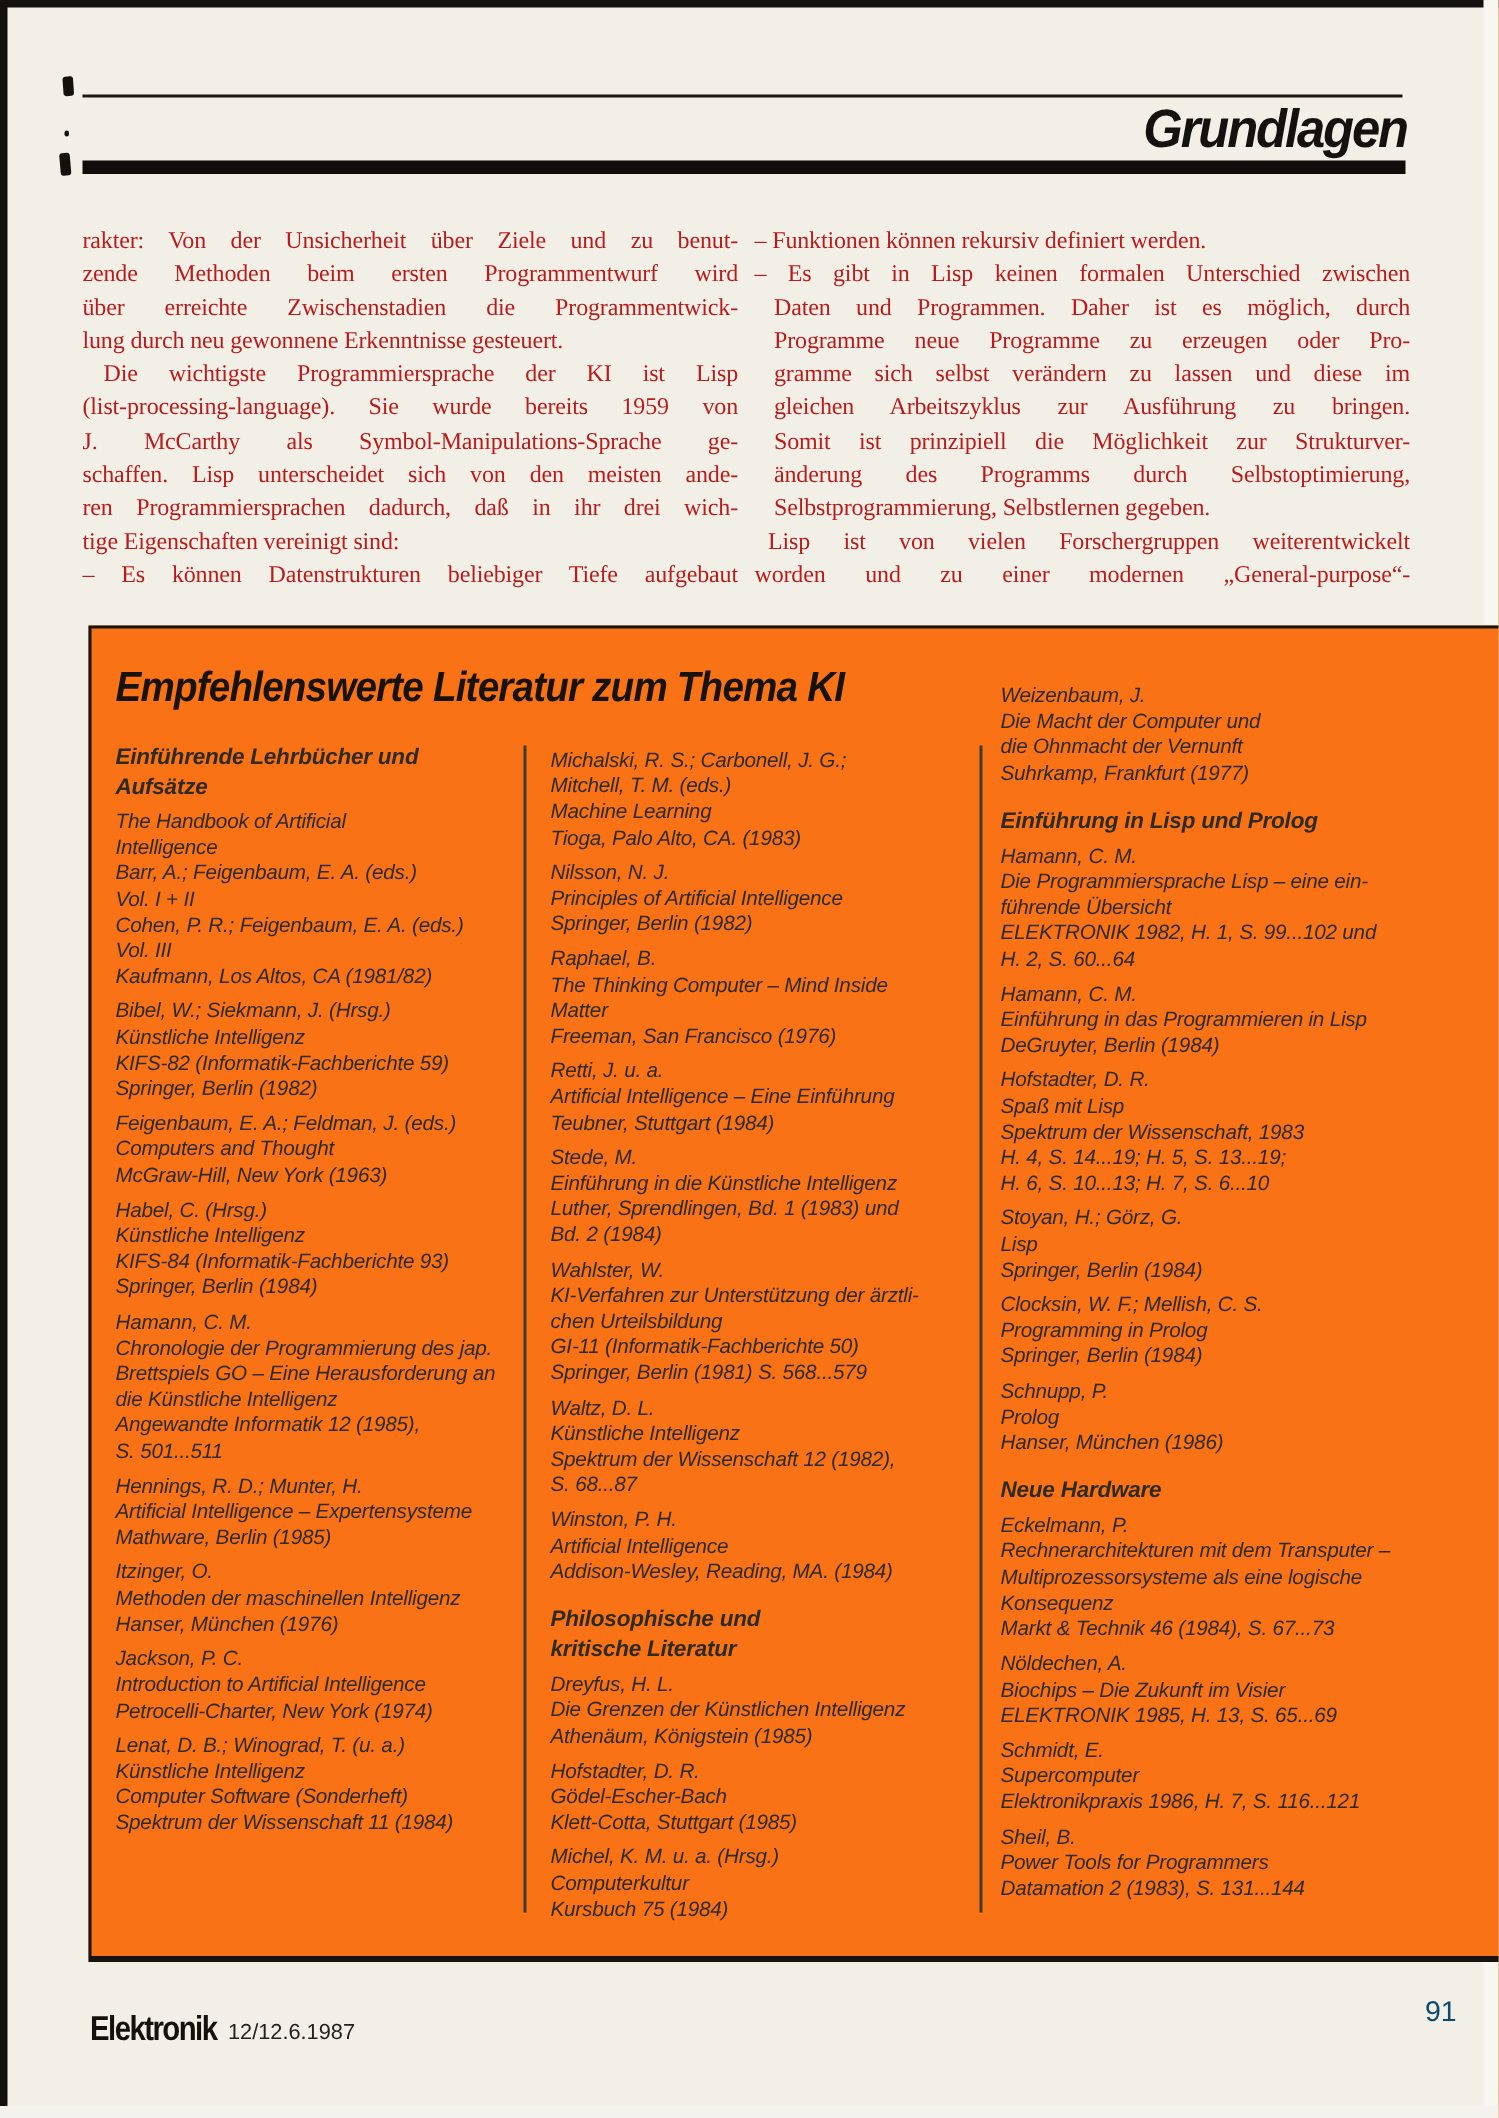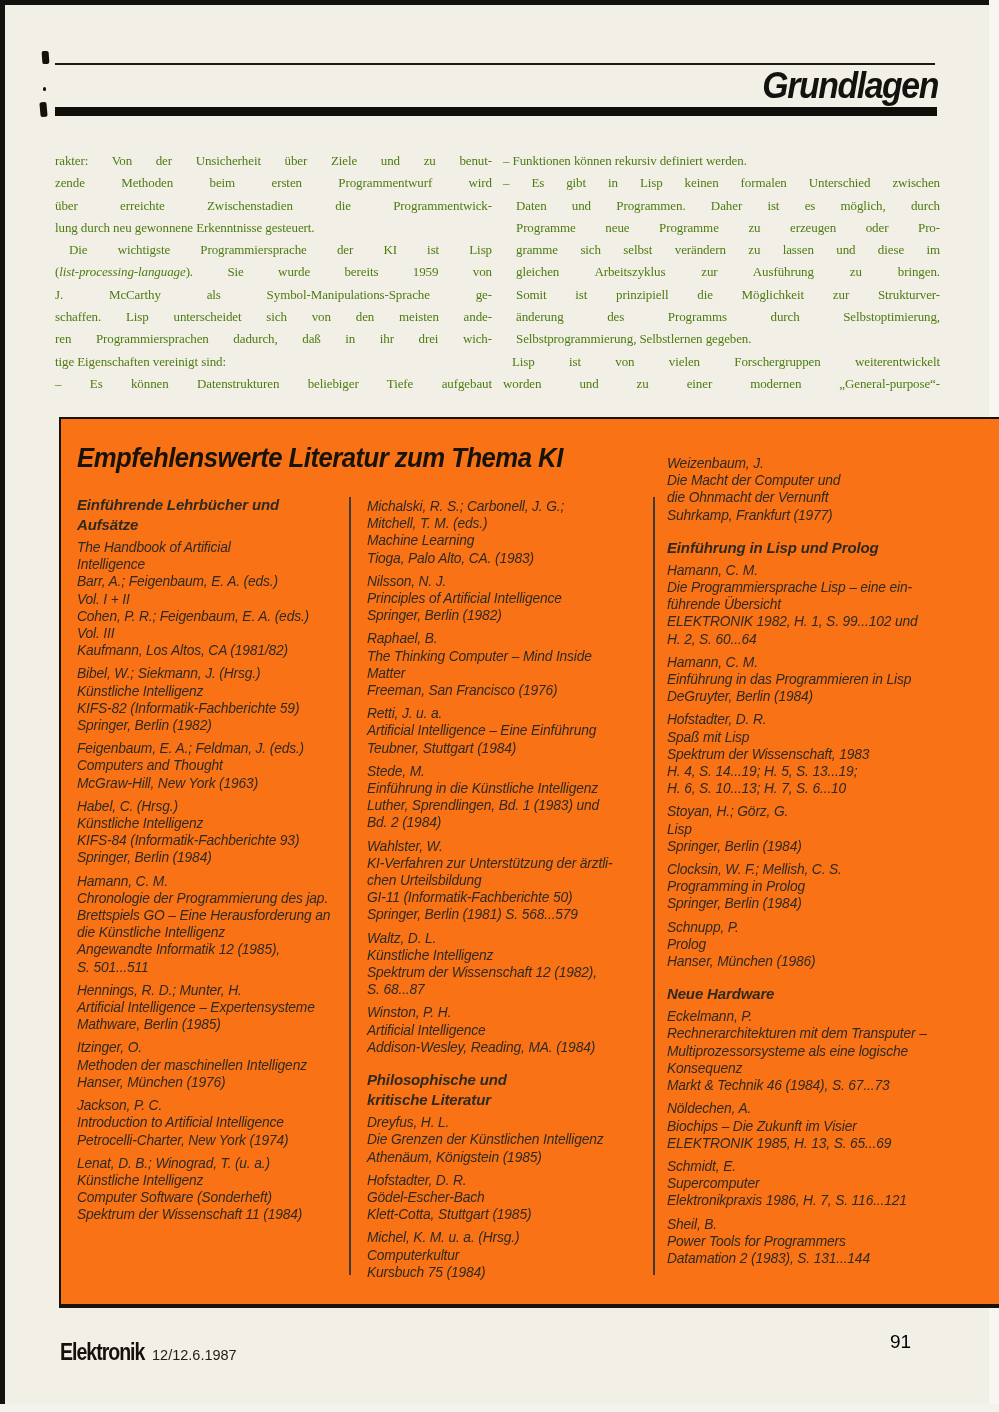--- a/index.html
+++ b/index.html
@@ -23,22 +23,22 @@
   .section-title{
     position:absolute;right:61px;top:68px;
     font-style:italic;font-weight:700;font-size:36px;line-height:36px;
     letter-spacing:-1.5px;color:#14120e;
     transform:scaleX(0.94);transform-origin:right center;
     white-space:nowrap;
   }
   
   .article-col{
     position:absolute;top:150px;width:437px;
-    font-family:"Liberation Serif",serif;font-size:13px;line-height:22.3px;
-    color:#4d7c0f;letter-spacing:-0.1px;
+    font-family:"Liberation Serif",serif;font-size:16px;line-height:22.3px;
+    color:#b91c1c;letter-spacing:-0.1px;
   }
   #col-left{left:55px;}
   #col-right{left:503px;}
   .a-line{white-space:normal;}
   .a-line.just{text-align:justify;text-align-last:justify;}
   
   .lit-box{
     position:absolute;left:59px;top:417px;width:976px;height:891px;
     box-sizing:border-box;background:#f97316;
     border:solid #17140d;border-width:2px 3px 4px 2px;font-style:italic;
@@ -64,21 +64,21 @@
   .bx-entry{margin-bottom:6px;}
   .bx-line{white-space:nowrap;}
   
   .footer-logo{
     position:absolute;left:60px;top:1340px;
     font-weight:700;font-size:23px;line-height:24px;color:#14110c;
     letter-spacing:-1.2px;transform:scaleX(0.85);transform-origin:left center;
     white-space:nowrap;
   }
   .footer-issue{position:absolute;left:152px;top:1347px;font-size:14.5px;color:#23201a;white-space:nowrap;}
-  .page-number{position:absolute;left:890px;top:1331px;font-size:19px;color:#000000;}
+  .page-number{position:absolute;left:950px;top:1331px;font-size:19px;color:#0c4a6e;}
 </style>
 </head>
 <body>
 
 <div class="edge-top"></div>
 <div class="edge-left"></div>
 <div class="edge-right"></div>
 <div class="edge-bottom"></div>
 <div class="mark mark1"></div>
 <div class="mark mark2"></div>
@@ -87,21 +87,21 @@
 <div class="rule-thin"></div>
 <div class="section-title">Grundlagen</div>
 <div class="rule-thick"></div>
 
 <div id="col-left" class="article-col">
     <div class="a-line just"><span>rakter: Von der Unsicherheit über Ziele und zu benut-</span></div>
     <div class="a-line just"><span>zende Methoden beim ersten Programmentwurf wird</span></div>
     <div class="a-line just"><span>über erreichte Zwischenstadien die Programmentwick-</span></div>
     <div class="a-line"><span>lung durch neu gewonnene Erkenntnisse gesteuert.</span></div>
     <div class="a-line just" style="padding-left: 14px;"><span>Die wichtigste Programmiersprache der KI ist Lisp</span></div>
-    <div class="a-line just"><span>(</span><span style="font-style: italic;">list-processing-language</span><span>). Sie wurde bereits 1959 von</span></div>
+    <div class="a-line just"><span>(</span><span style="">list-processing-language</span><span>). Sie wurde bereits 1959 von</span></div>
     <div class="a-line just"><span style="font-weight: 400;">J. McCarthy</span><span> als Symbol-Manipulations-Sprache ge-</span></div>
     <div class="a-line just"><span>schaffen. Lisp unterscheidet sich von den meisten ande-</span></div>
     <div class="a-line just"><span>ren Programmiersprachen dadurch, daß in ihr drei wich-</span></div>
     <div class="a-line"><span>tige Eigenschaften vereinigt sind:</span></div>
     <div class="a-line just"><span>– Es können Datenstrukturen beliebiger Tiefe aufgebaut</span></div>
     <div class="a-line" style="padding-left: 13px; margin-top: 36px;"><span>und verändert werden.</span></div>
   </div>
 <div id="col-right" class="article-col">
     <div class="a-line"><span>– Funktionen können rekursiv definiert werden.</span></div>
     <div class="a-line just"><span>– Es gibt in Lisp keinen formalen Unterschied zwischen</span></div>

